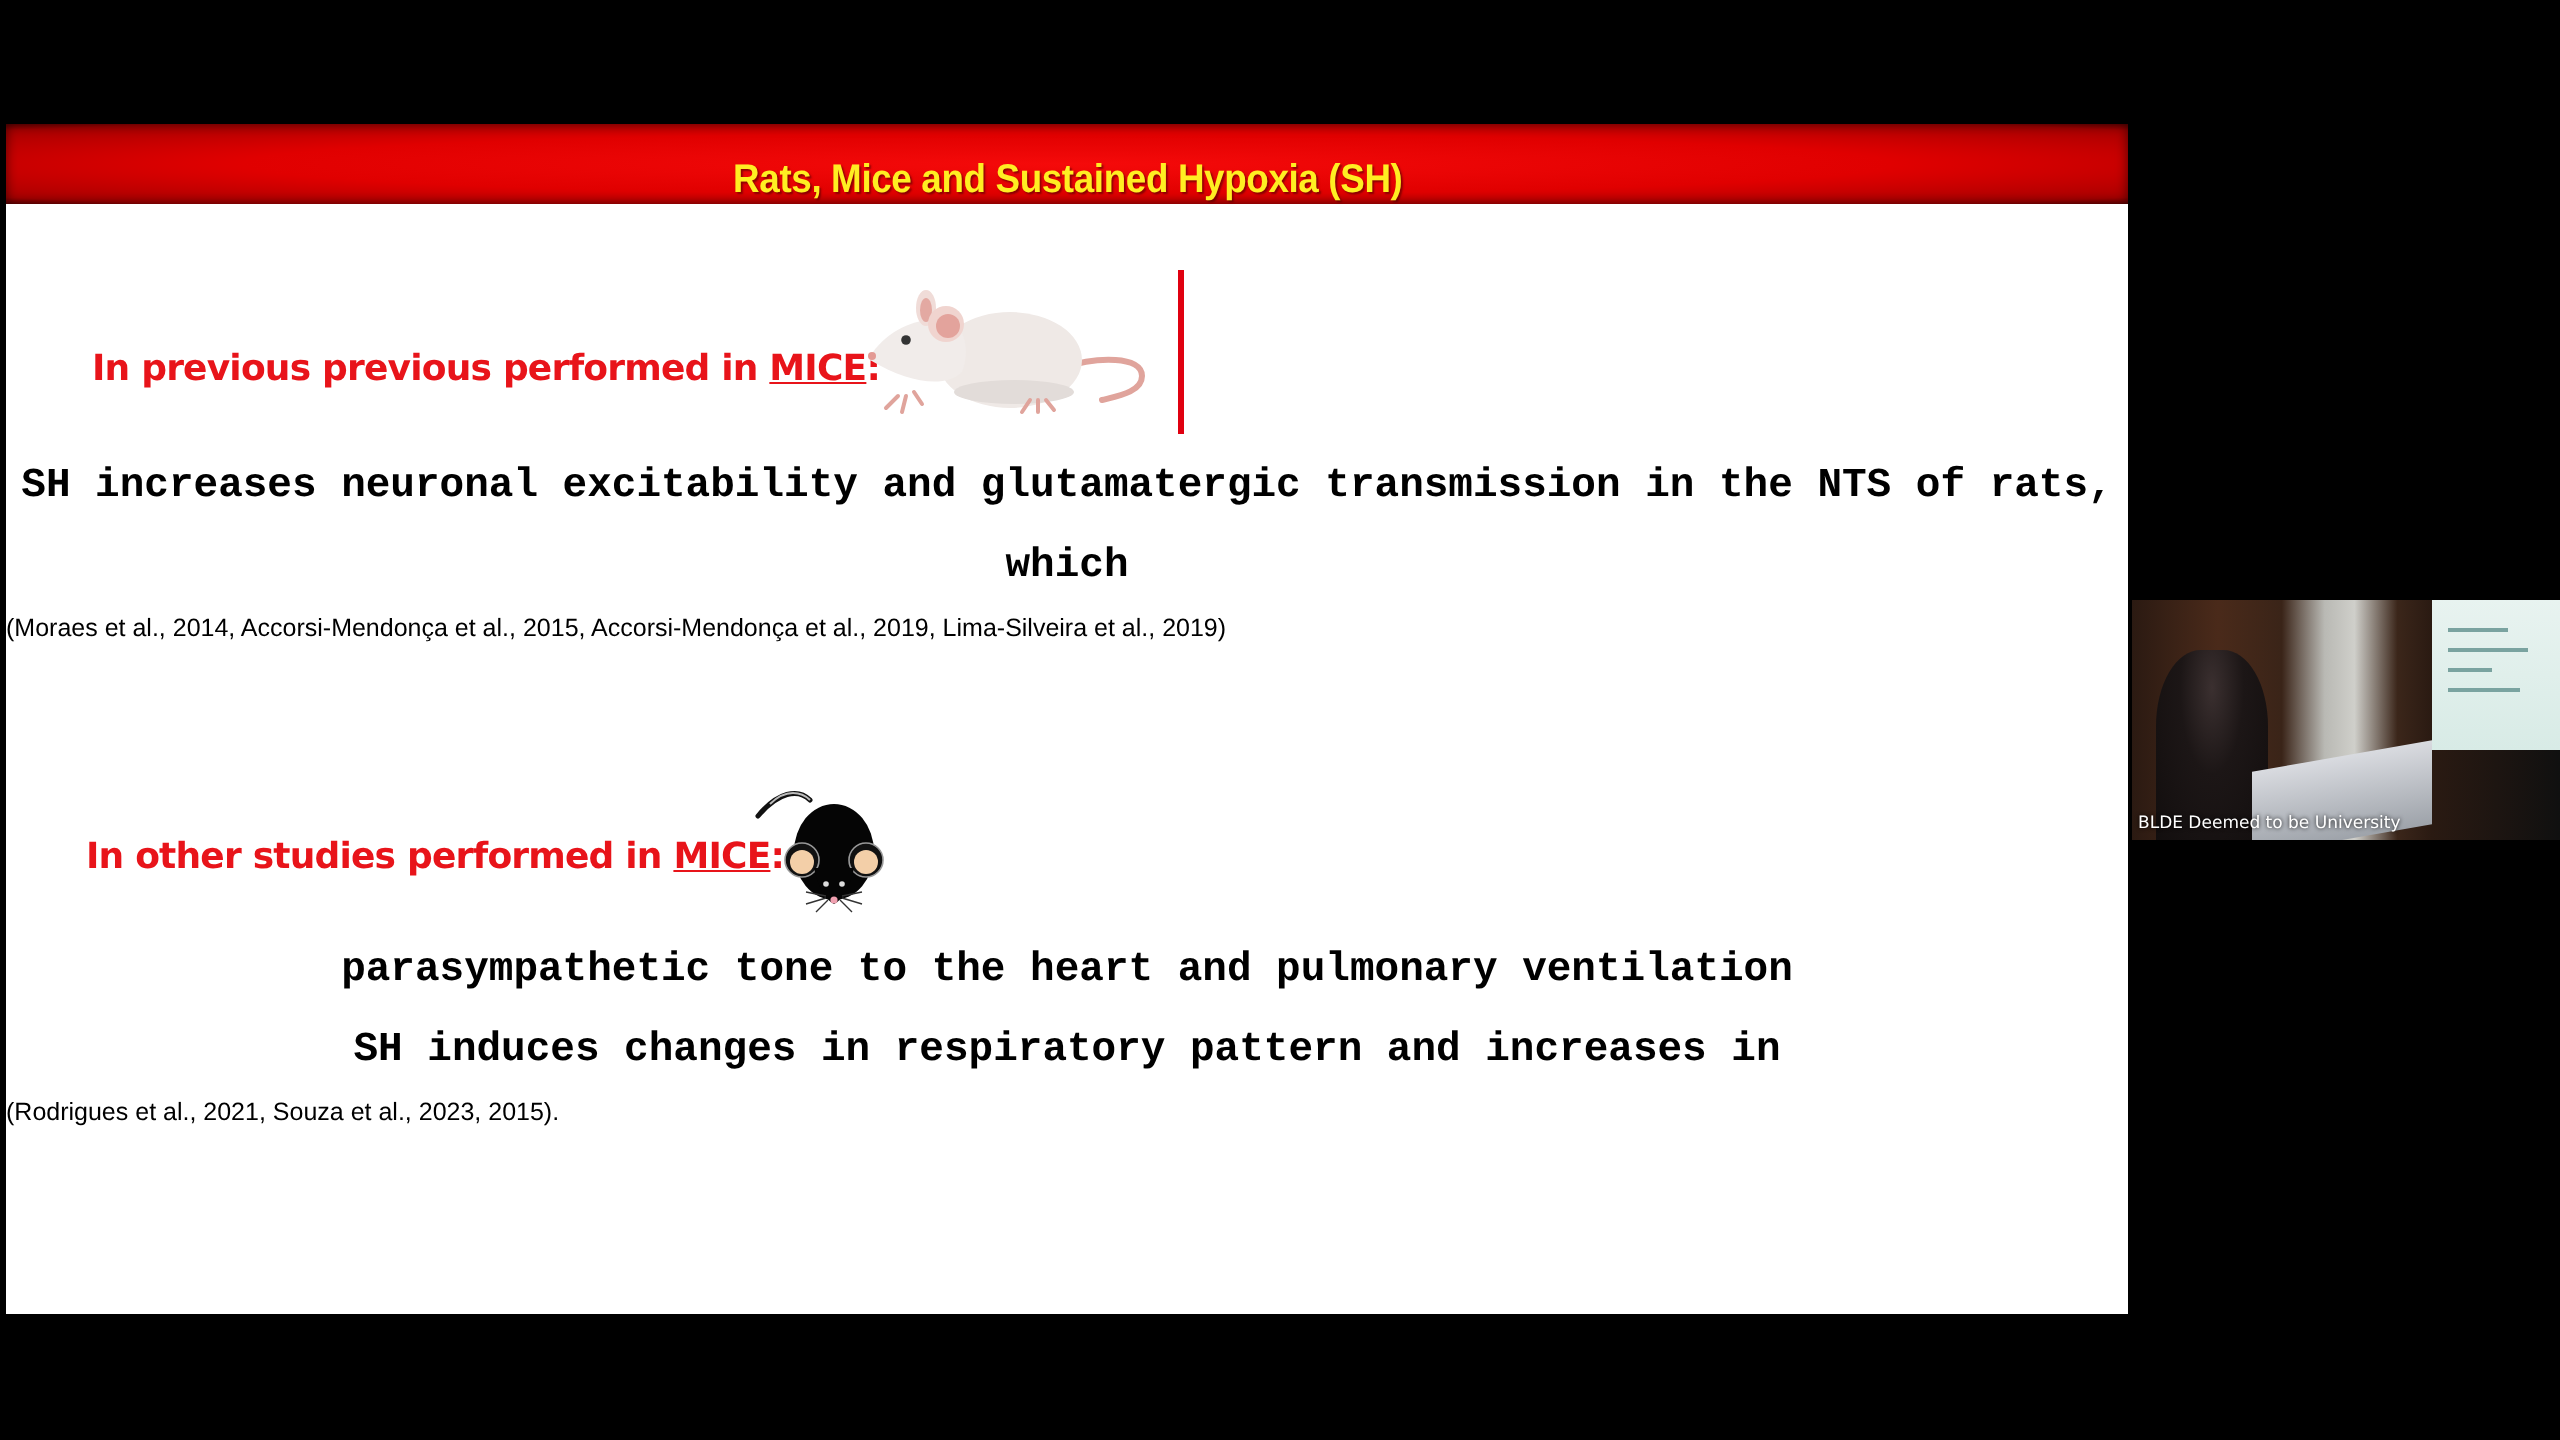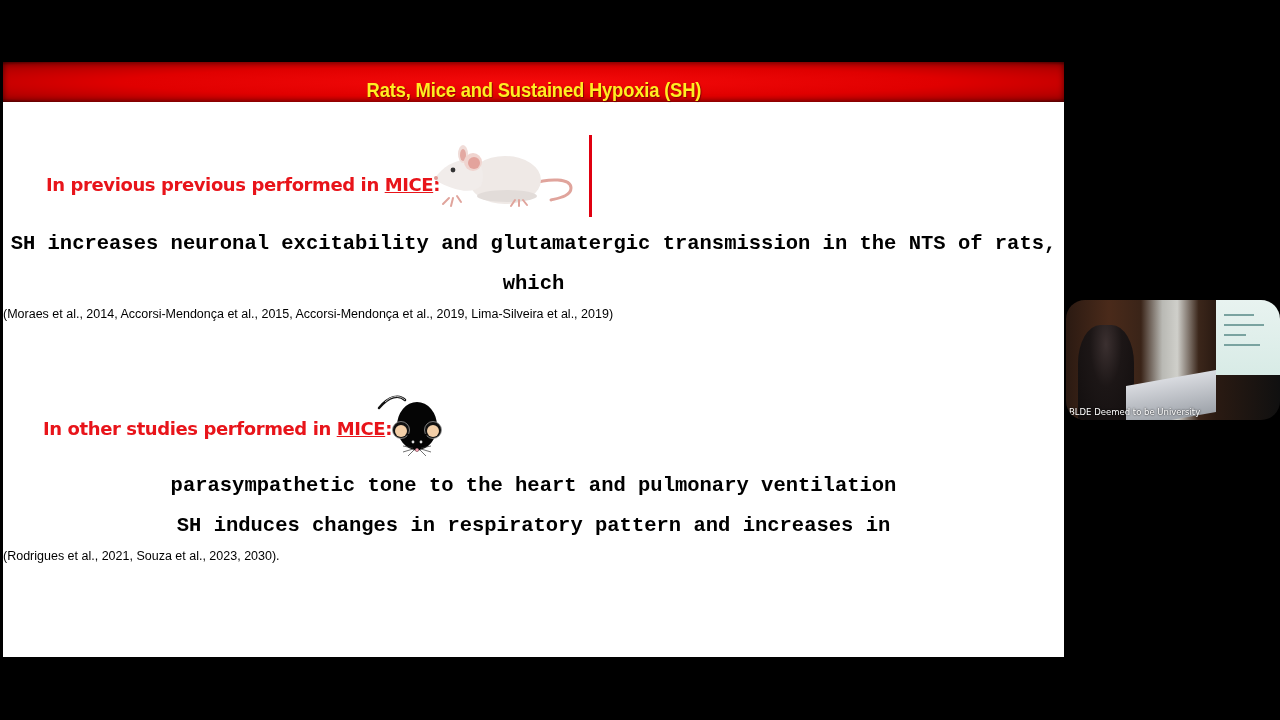--- a/index.html
+++ b/index.html
@@ -36,21 +36,20 @@
       font-size: 12.5px;
     }
     .red-divider {
       position: absolute; left: 586px; top: 73px; width: 3px; height: 82px; background: #e00010;
     }
     .animal { position: absolute; }
     .video-thumb {
       position: absolute; left: 1066px; top: 300px; width: 214px; height: 120px;
       background: linear-gradient(90deg, #2b1a12 0%, #4a2a1a 20%, #3a2418 35%, #b9b9b4 45%, #cfcfca 52%, #3b261a 62%, #2a1a12 70%, #101010 100%);
       overflow: hidden;
-      border-radius: 19px;
     }
     .video-thumb .screen {
       position: absolute; left: 150px; top: 0; width: 64px; height: 75px;
       background: linear-gradient(180deg, #e8f3f0 0%, #d8ebe6 100%);
     }
     .video-thumb .screen .line { position: absolute; left: 8px; height: 2px; background: #7aa3a0; }
     .video-thumb .person {
       position: absolute; left: 12px; top: 25px; width: 56px; height: 95px;
       background: radial-gradient(ellipse at 50% 20%, #3b3030 0%, #1c1616 40%, #120e0e 100%);
       border-radius: 40% 40% 0 0;
@@ -127,21 +126,21 @@
     <circle cx="46" cy="52" r="1.4" fill="#ddd"></circle>
     <circle cx="42" cy="60" r="1.8" fill="#f0a0b0"></circle>
 
     <path d="M38 58 l-10 -2 M38 59 l-10 3 M39 60 l-6 6 M46 58 l10 -2 M46 59 l10 3 M45 60 l6 6" stroke="#333" stroke-width="0.7"></path>
   </svg>
 
   <div class="statement" style="top:404px;">
     <div>parasympathetic tone to the heart and pulmonary ventilation</div>
     <div>SH induces changes in respiratory pattern and increases in</div>
   </div>
-  <div class="citation" style="top:487px;">(Rodrigues et al., 2021, Souza et al., 2023, 2030).</div>
+  <div class="citation" style="top:487px;">(Rodrigues et al., 2021, Souza et al., 2023, 2015).</div>
 </div>
 
 <div class="video-thumb">
   <div class="screen">
     <div class="line" style="top:14px; width:30px;"></div>
     <div class="line" style="top:24px; width:40px;"></div>
     <div class="line" style="top:34px; width:22px;"></div>
     <div class="line" style="top:44px; width:36px;"></div>
   </div>
   <div class="person"></div>

